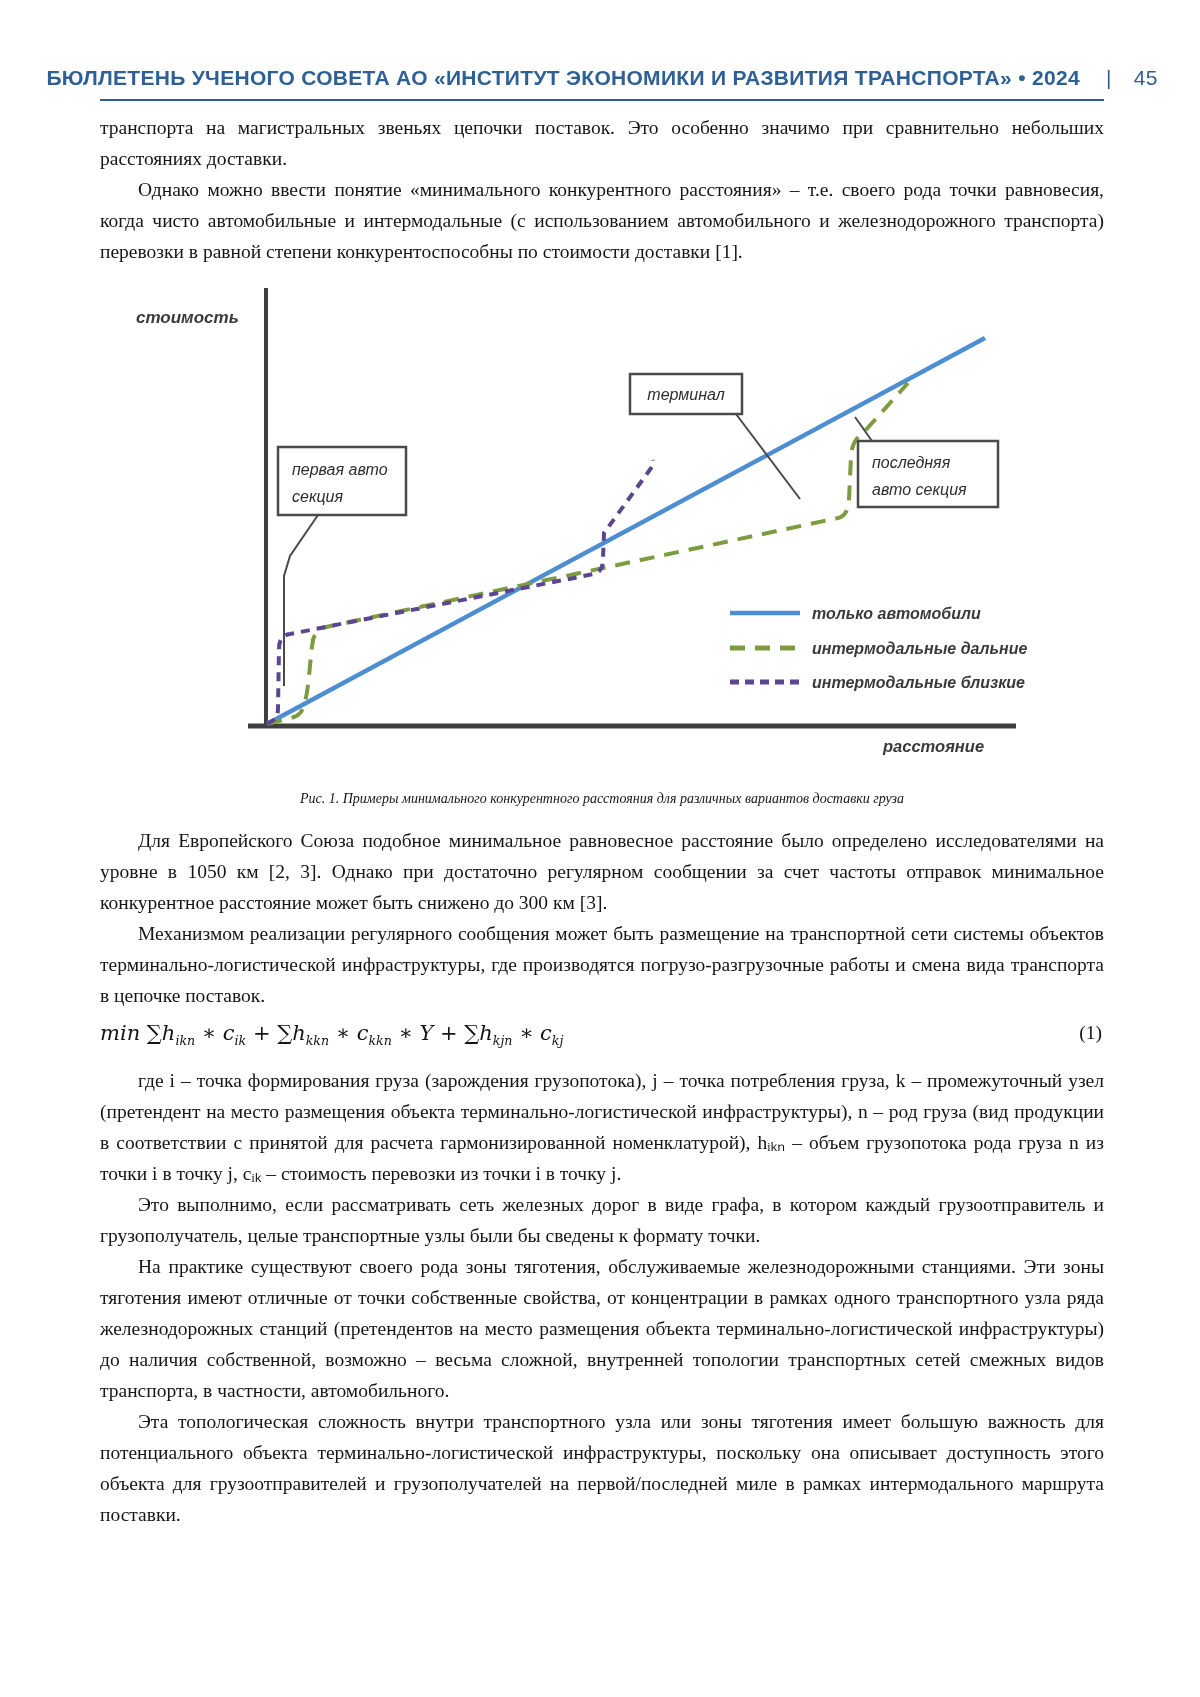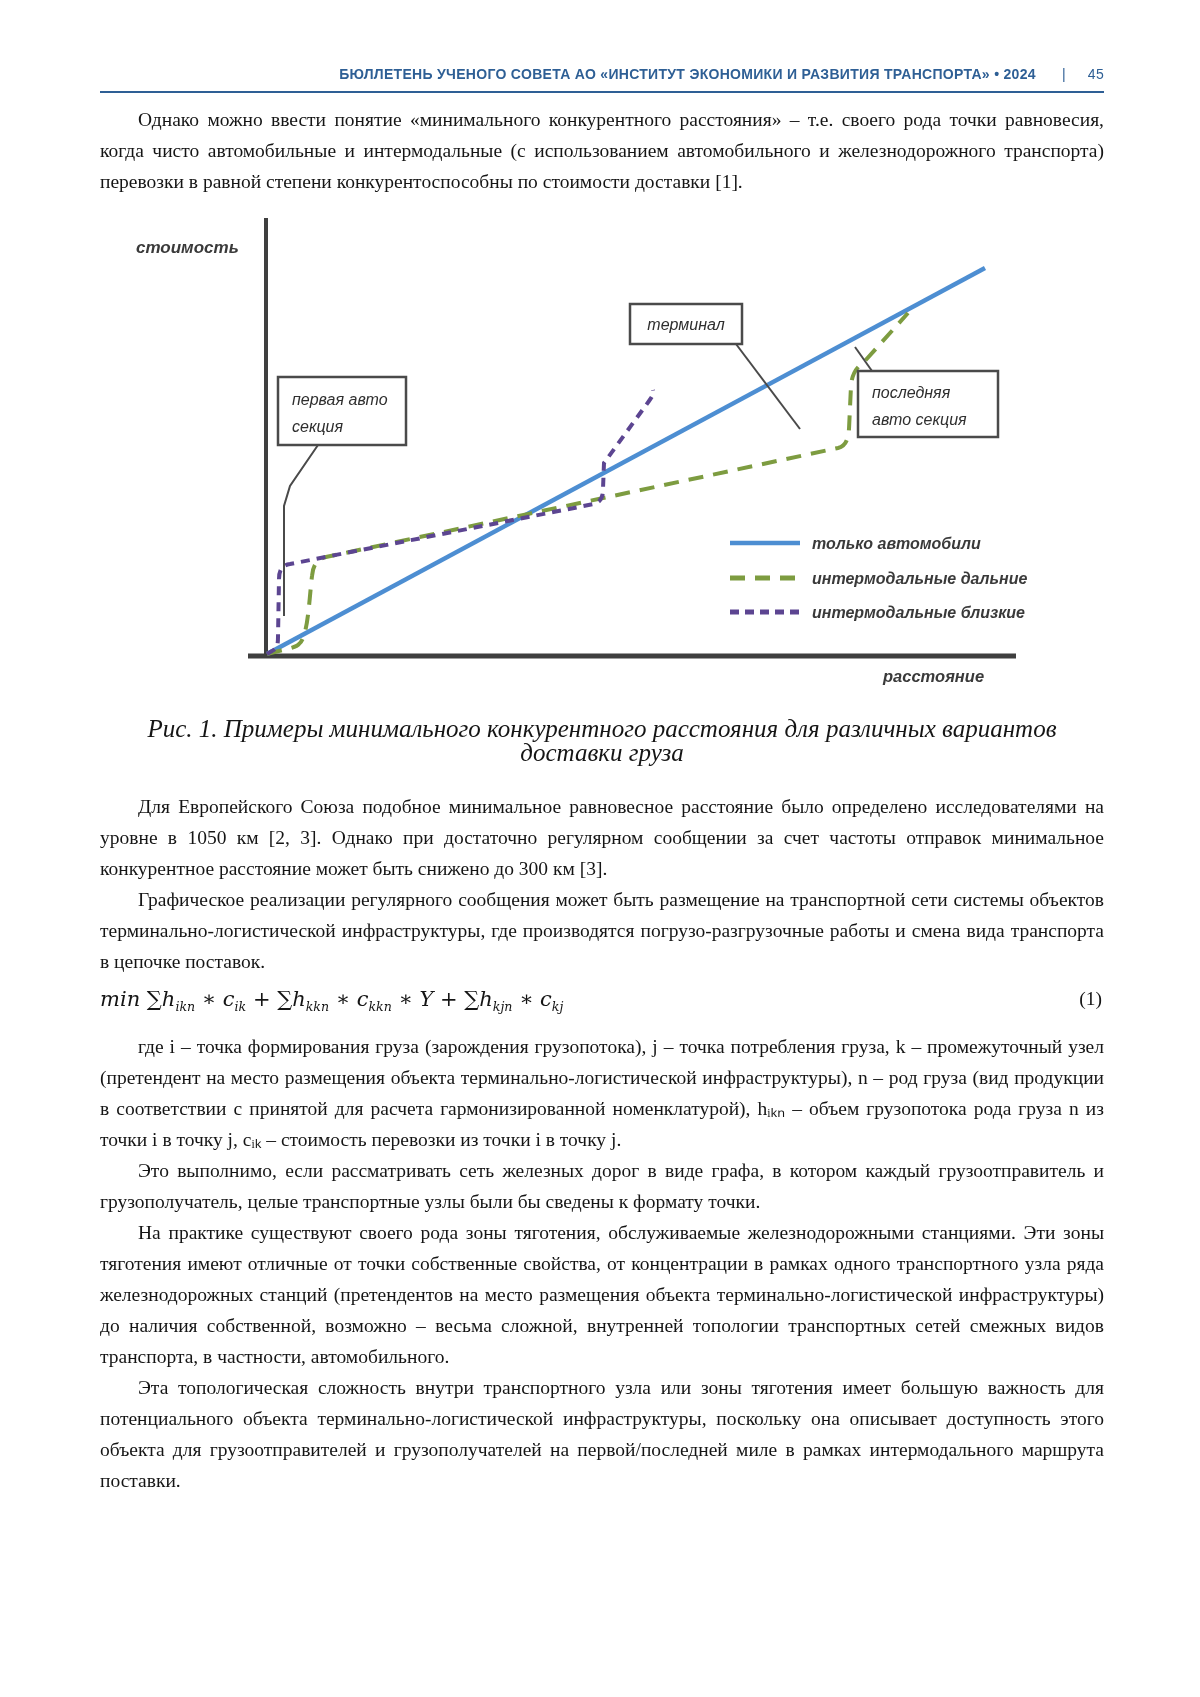--- a/index.html
+++ b/index.html
@@ -1,40 +1,40 @@
 <!DOCTYPE html>
 <html><head>
 <meta charset="utf-8">
 <style>
   html,body{margin:0;padding:0;background:#ffffff;}
   body{width:1200px;height:1697px;font-family:"Liberation Serif",serif;color:#151515;}
   .page{position:relative;width:1200px;height:1697px;overflow:hidden;background:#fff;}
   .content{position:absolute;left:100px;top:0;width:1004px;}
 
   
-  .header-row{display:flex;justify-content:flex-end;align-items:baseline;
+  .header-row{display:flex;justify-content:center;align-items:baseline;
     padding-top:66px;font-family:"Liberation Sans",sans-serif;color:#2e5f95;
-    font-size:14px;font-weight:700;letter-spacing:0.3px;white-space:nowrap;}
+    font-size:21px;font-weight:700;letter-spacing:0.3px;white-space:nowrap;}
   .header-sep{margin:0 22px 0 26px;font-weight:400;color:#2e5f95;}
   .header-page{font-weight:400;}
   .header-rule{border:none;border-top:2.5px solid #2e5f95;margin:9px 0 0 0;}
 
   
   .bodytext{margin-top:11px;}
   p.para{font-size:19.5px;line-height:31px;text-align:justify;margin:0;text-indent:38px;}
   p.no-indent{text-indent:0;}
 
   
   .figure{margin:4px 0 0 0;font-style:italic;}
   .figure svg{display:block;filter:blur(0.45px);}
   .chart-label{font-family:"Liberation Sans",sans-serif;font-weight:700;fill:#3a3a3a;}
   .box-label{font-family:"Liberation Sans",sans-serif;font-weight:400;fill:#2f2f2f;}
   .legend-label{font-family:"Liberation Sans",sans-serif;font-weight:600;fill:#3a3a3a;}
-  .caption{font-style:italic;text-align:center;font-size:25px;line-height:24px;
-    margin:26px 0 26px 0;}
+  .caption{font-style:italic;text-align:center;font-size:14px;line-height:24px;
+    margin:26px 0 14px 0;}
 
   
   .formula-row{position:relative;text-align:left;font-family:"DejaVu Serif",serif;
     font-style:italic;font-size:21px;line-height:40px;margin:2px 0 4px 0;}
   .formula-row sub{font-size:0.6em;font-style:italic;}
   .formula-number{position:absolute;right:2px;top:0;font-style:normal;
     font-family:"Liberation Serif",serif;font-size:19.5px;}
 </style>
 </head>
 <body>
@@ -43,20 +43,21 @@
   <div class="content">
 
     <div class="header-row">
       <span>БЮЛЛЕТЕНЬ УЧЕНОГО СОВЕТА АО «ИНСТИТУТ ЭКОНОМИКИ И РАЗВИТИЯ ТРАНСПОРТА» • 2024</span>
       <span class="header-sep">|</span>
       <span class="header-page">45</span>
     </div>
     <hr class="header-rule">
 
     <div class="bodytext">
+      <p class="para no-indent">транспорта на магистральных звеньях цепочки поставок. Это особенно значимо при сравнительно небольших расстояниях доставки.</p>
       <p class="para">Однако можно ввести понятие «минимального конкурентного расстояния» – т.е. своего рода точки равновесия, когда чисто автомобильные и интермодальные (с использованием автомобильного и железнодорожного транспорта) перевозки в равной степени конкурентоспособны по стоимости доставки [1].</p>
     </div>
 
     <div class="figure">
       <svg width="1000" height="490" viewBox="0 0 1000 490">
 
         <line x1="166" y1="17" x2="166" y2="456" stroke="#3f3f3f" stroke-width="4"></line>
         <line x1="148" y1="455" x2="916" y2="455" stroke="#3f3f3f" stroke-width="5"></line>
         <text x="36" y="52" font-size="17" class="chart-label">стоимость</text>
         <text x="783" y="481" font-size="16.5" class="chart-label">расстояние</text>
@@ -89,21 +90,21 @@
           <line x1="630" y1="411" x2="700" y2="411" stroke="#5c4591" stroke-width="5" stroke-dasharray="9 6"></line>
           <text x="712" y="417" font-size="16" class="legend-label">интермодальные близкие</text>
         </g>
       </svg>
     </div>
 
     <div class="caption">Рис. 1. Примеры минимального конкурентного расстояния для различных вариантов доставки груза</div>
 
     <div class="bodytext">
       <p class="para">Для Европейского Союза подобное минимальное равновесное расстояние было определено исследователями на уровне в 1050 км [2, 3]. Однако при достаточно регулярном сообщении за счет частоты отправок минимальное конкурентное расстояние может быть снижено до 300 км [3].</p>
-      <p class="para">Графическое реализации регулярного сообщения может быть размещение на транспортной сети системы объектов терминально-логистической инфраструктуры, где производятся погрузо-разгрузочные работы и смена вида транспорта в цепочке поставок.</p>
+      <p class="para">Механизмом реализации регулярного сообщения может быть размещение на транспортной сети системы объектов терминально-логистической инфраструктуры, где производятся погрузо-разгрузочные работы и смена вида транспорта в цепочке поставок.</p>
 
       <div class="formula-row">
         <span><span>min </span><span>∑</span><span>h</span><sub>ikn</sub><span> ∗ c</span><sub>ik</sub><span> + </span><span>∑</span><span>h</span><sub>kkn</sub><span> ∗ c</span><sub>kkn</sub><span> ∗ Y + </span><span>∑</span><span>h</span><sub>kjn</sub><span> ∗ c</span><sub>kj</sub></span>
         <span class="formula-number">(1)</span>
       </div>
 
       <p class="para">где i – точка формирования груза (зарождения грузопотока), j – точка потребления груза, k – промежуточный узел (претендент на место размещения объекта терминально-логистической инфраструктуры), n – род груза (вид продукции в соответствии с принятой для расчета гармонизированной номенклатурой), hᵢₖₙ – объем грузопотока рода груза n из точки i в точку j, cᵢₖ – стоимость перевозки из точки i в точку j.</p>
       <p class="para">Это выполнимо, если рассматривать сеть железных дорог в виде графа, в котором каждый грузоотправитель и грузополучатель, целые транспортные узлы были бы сведены к формату точки.</p>
       <p class="para">На практике существуют своего рода зоны тяготения, обслуживаемые железнодорожными станциями. Эти зоны тяготения имеют отличные от точки собственные свойства, от концентрации в рамках одного транспортного узла ряда железнодорожных станций (претендентов на место размещения объекта терминально-логистической инфраструктуры) до наличия собственной, возможно – весьма сложной, внутренней топологии транспортных сетей смежных видов транспорта, в частности, автомобильного.</p>
       <p class="para">Эта топологическая сложность внутри транспортного узла или зоны тяготения имеет большую важность для потенциального объекта терминально-логистической инфраструктуры, поскольку она описывает доступность этого объекта для грузоотправителей и грузополучателей на первой/последней миле в рамках интермодального маршрута поставки.</p>

